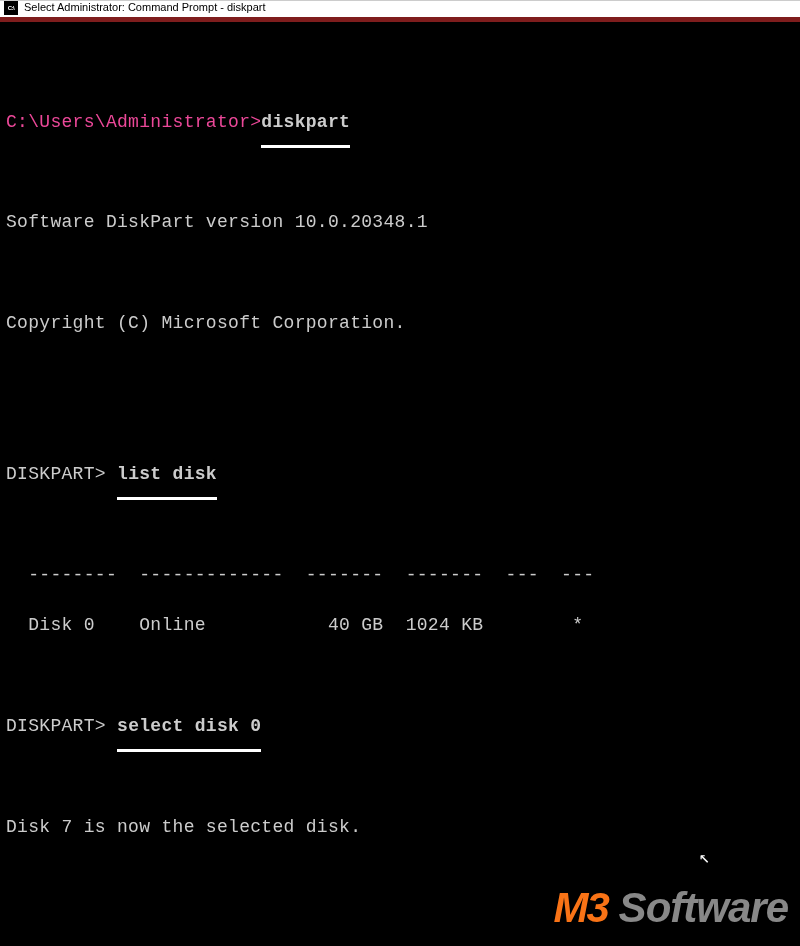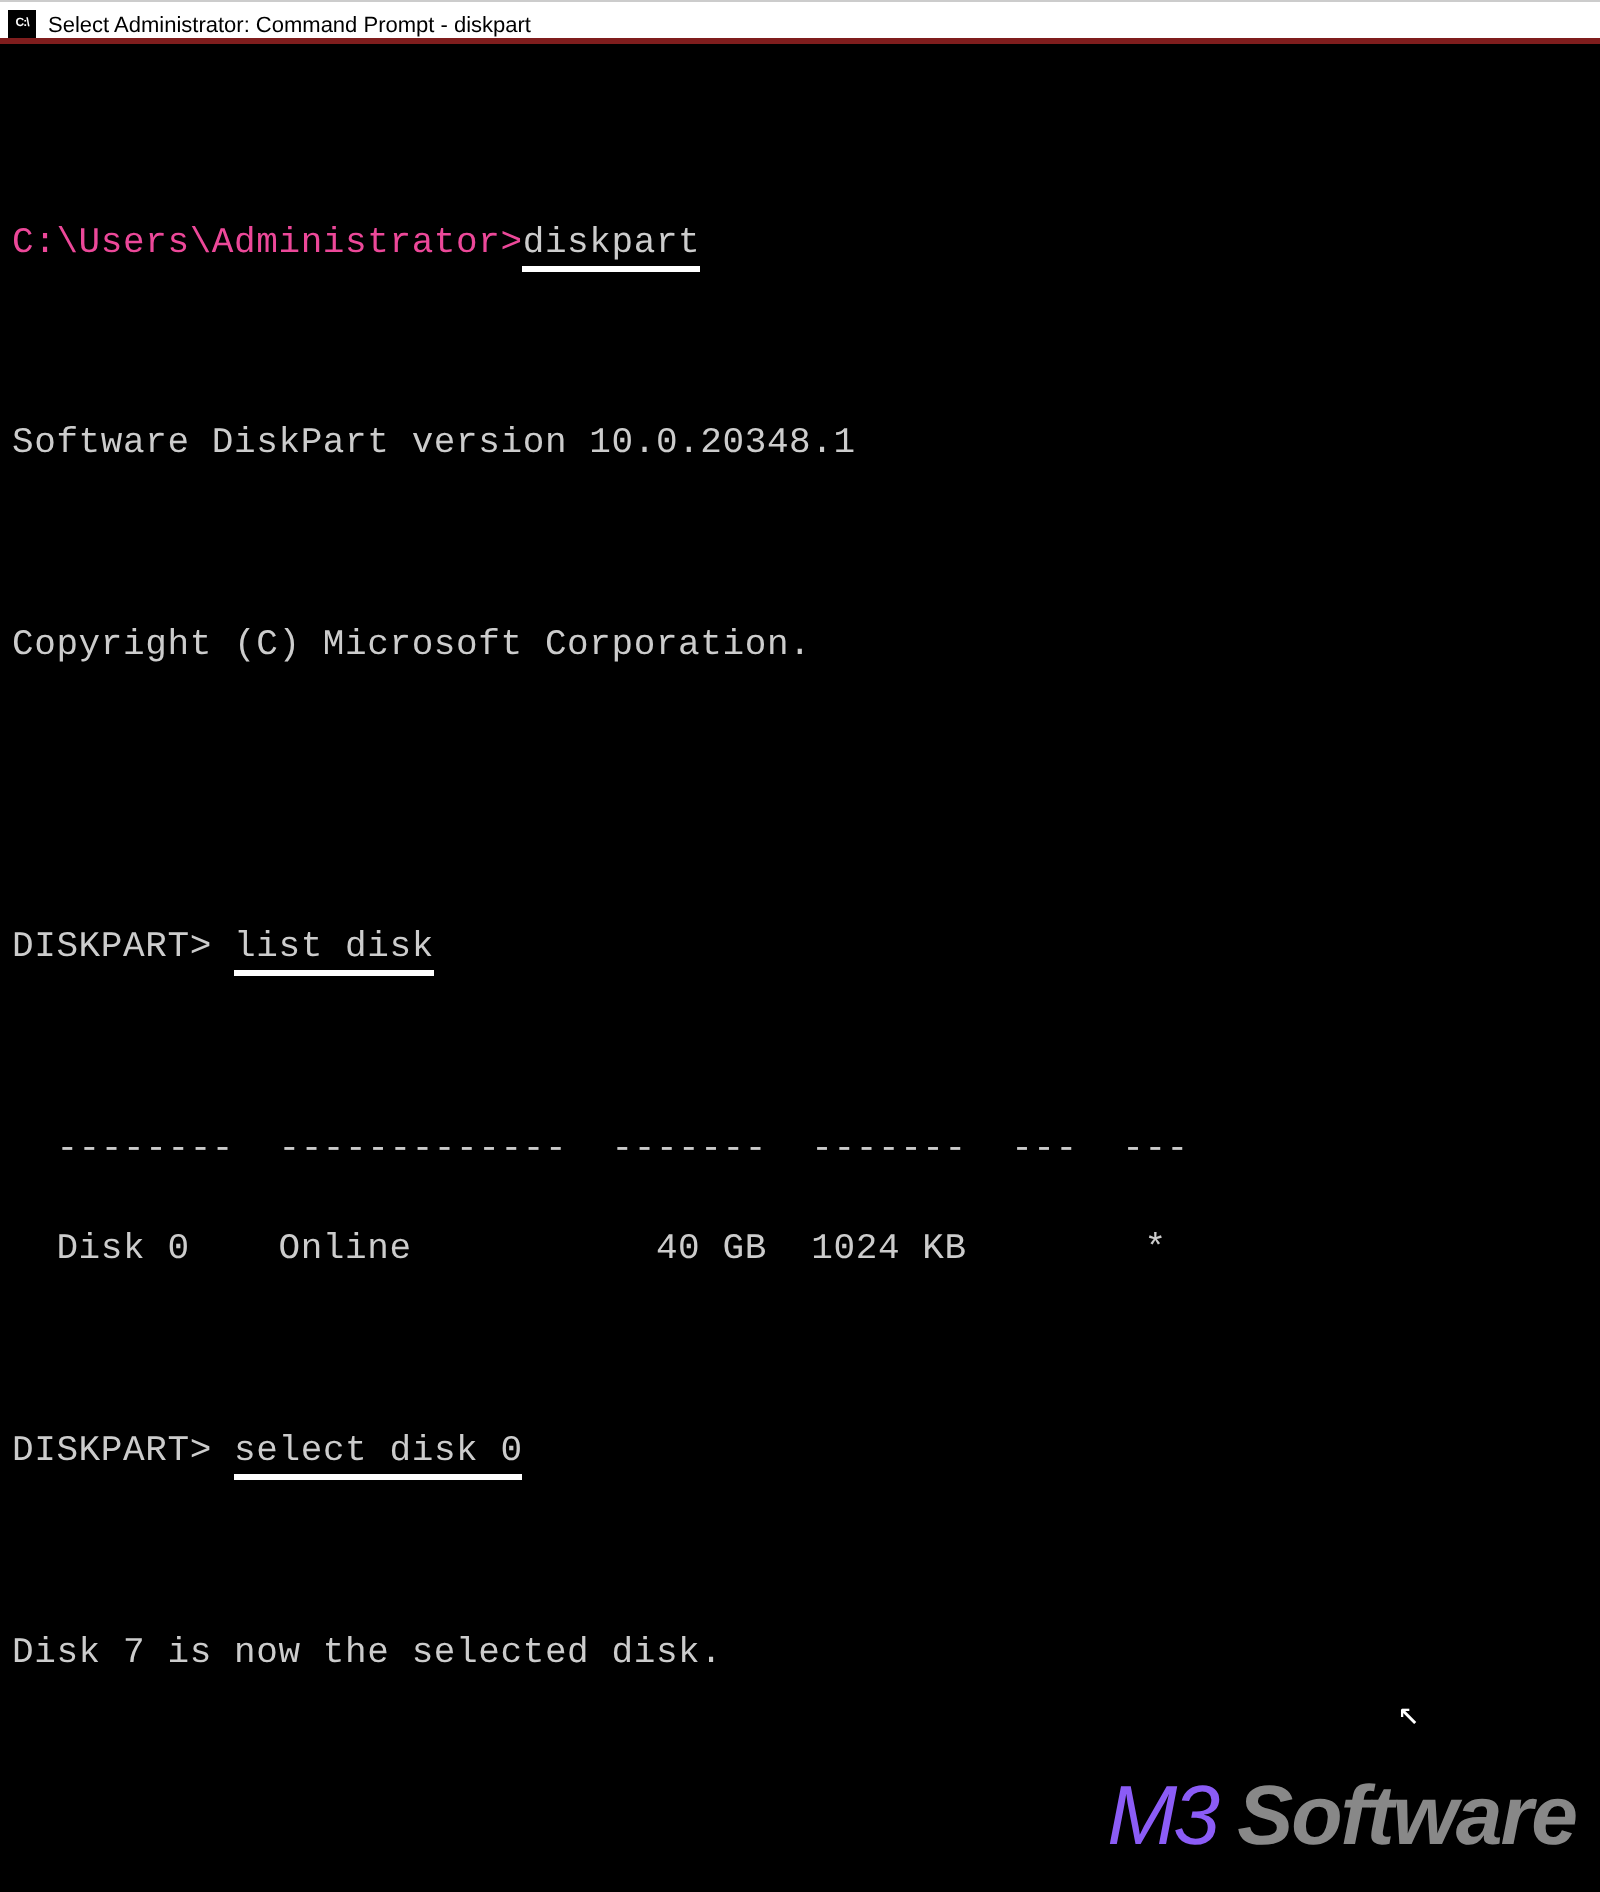--- a/index.html
+++ b/index.html
@@ -7,24 +7,24 @@
       width: 800px;
       height: 946px;
       background: #fff;
       font-family: Consolas, 'Courier New', monospace;
       overflow: hidden;
       position: relative;
     }
     .titlebar {
       background: #fff;
       border-top: 1px solid #ccc;
-      border-bottom: 3px solid #7f1d1d;
+      border-bottom: 5px solid #7f1d1d;
       height: 22px;
       display: flex;
-      align-items: flex-end;
+      align-items: flex-start;
       padding: 0 4px;
       font-family: 'Segoe UI', Tahoma, sans-serif;
       font-size: 11px;
       color: #000;
     }
     .titlebar-icon {
       width: 14px;
       height: 14px;
       background: #000;
       display: inline-flex;
@@ -44,42 +44,43 @@
       line-height: 1.4;
       height: calc(100% - 22px);
       white-space: pre;
       overflow: hidden;
       position: relative;
       letter-spacing: 0.3px;
     }
     .prompt-path { color: #ec4899; }
     .cmd-underline {
       border-bottom: 3px solid #fff;
-      padding-bottom: 1px;
+      padding-bottom: 13px;
+      font-weight: bold;
     }
     .blank-line { height: 1.4em; }
     .redacted {
       background: #000;
       color: #000;
       display: inline-block;
       width: 110px;
     }
     .watermark {
       position: absolute;
       right: 12px;
       bottom: 8px;
       font-family: Arial, Helvetica, sans-serif;
       font-size: 42px;
       font-weight: 700;
       font-style: italic;
       color: #888;
       letter-spacing: -1px;
       pointer-events: none;
     }
-    .watermark .m3 { color: #8b5cf6; font-weight: 400; letter-spacing: -2px; }
+    .watermark .m3 { color: #f97316; font-weight: 700; letter-spacing: -2px; }
     .mouse-pointer {
       position: absolute;
       right: 90px;
       bottom: 75px;
       color: #fff;
       font-size: 18px;
       pointer-events: none;
     }
   </style>
 </head>

